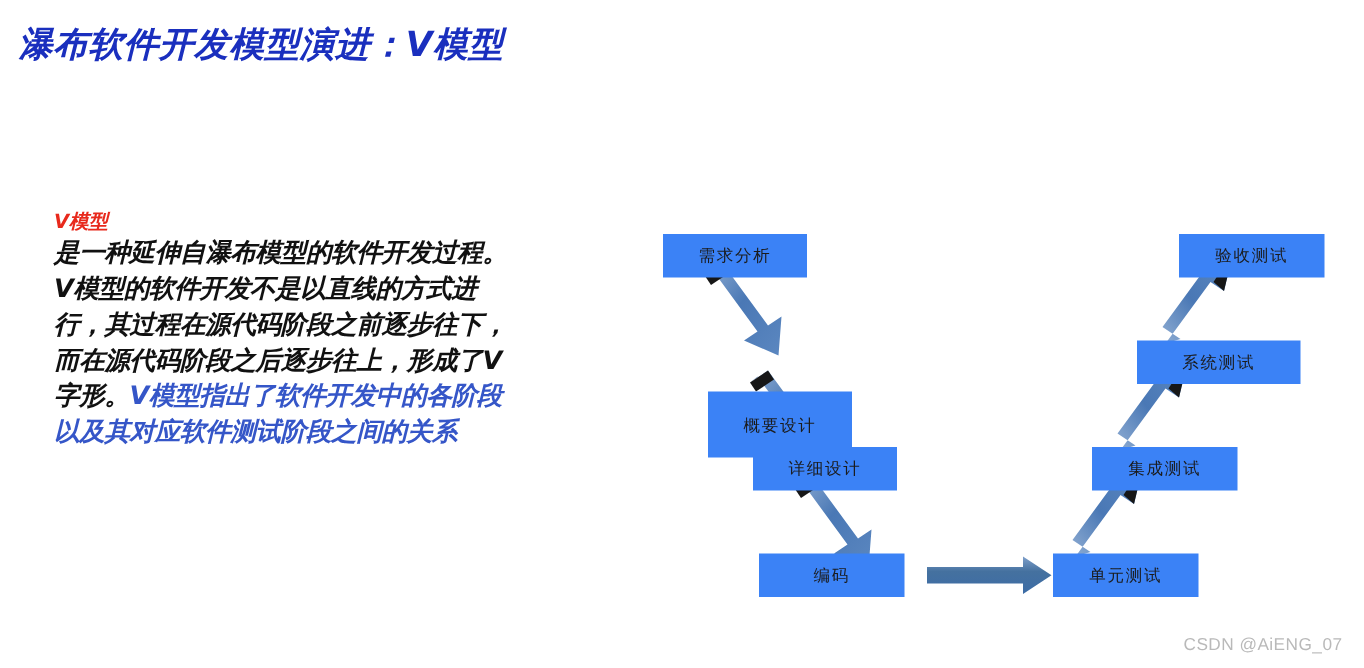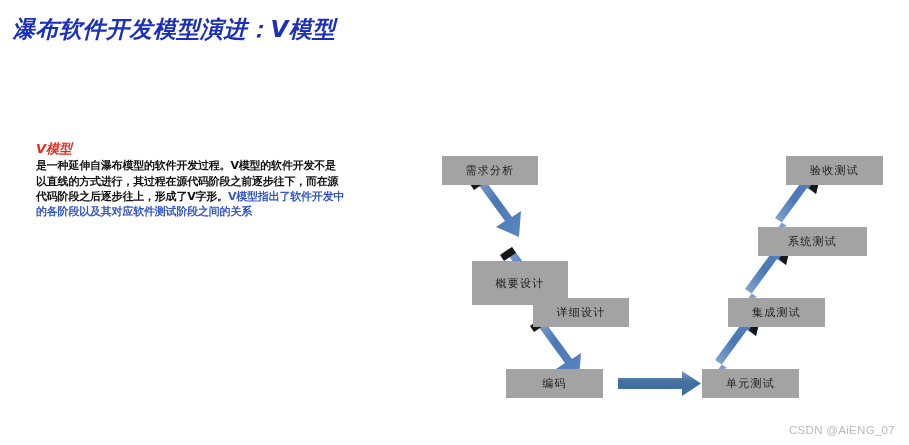--- a/index.html
+++ b/index.html
@@ -38,22 +38,23 @@
   }
   #vmodel-heading {
     font-size: 13px;
     font-weight: bold;
     font-style: italic;
     color: #e8291c;
     line-height: 1.25;
     margin-bottom: 1px;
   }
   #body-paragraph {
-    font-size: 11px;
+    font-size: 17px;
     font-weight: bold;
+    font-style: italic;
     color: #111111;
     line-height: 1.40;
     letter-spacing: -0.2px;
   }
   #body-paragraph .blue {
     color: #3556c8;
   }
 
   
   #diagram {
@@ -63,36 +64,36 @@
     width: 489px;
     height: 275px;
   }
   #diagram svg {
     position: absolute;
     left: 0;
     top: 0;
   }
   .node {
     position: absolute;
-    background: #a3a3a3;
+    background: #3b82f6;
     display: flex;
     align-items: center;
     justify-content: center;
     font-family: "DejaVu Serif", "Liberation Serif", serif;
     font-size: 11px;
     color: #1b1b1b;
     letter-spacing: 1.2px;
     box-sizing: border-box;
     z-index: 3;
   }
 
   
   #node-requirements { left: 22px;  top: 16px;  width: 96px; height: 29px; }
   #node-outline      { left: 52px;  top: 87px;  width: 96px; height: 44px; margin-top: 34px; }
-  #node-detailed     { left: 82px;  top: 158px; width: 96px; height: 29px; margin-left: 31px; }
+  #node-detailed     { left: 82px;  top: 158px; width: 96px; height: 29px; }
   #node-coding       { left: 86px; top: 229px; width: 97px; height: 29px; }
   
   #node-unit         { left: 282px; top: 229px; width: 97px; height: 29px; }
   #node-integration  { left: 308px; top: 158px; width: 97px; height: 29px; }
   #node-system       { left: 338px; top: 87px;  width: 109px; height: 29px; }
   #node-acceptance   { left: 366px; top: 16px;  width: 97px; height: 29px; }
 
   
   #watermark {
     position: absolute;

